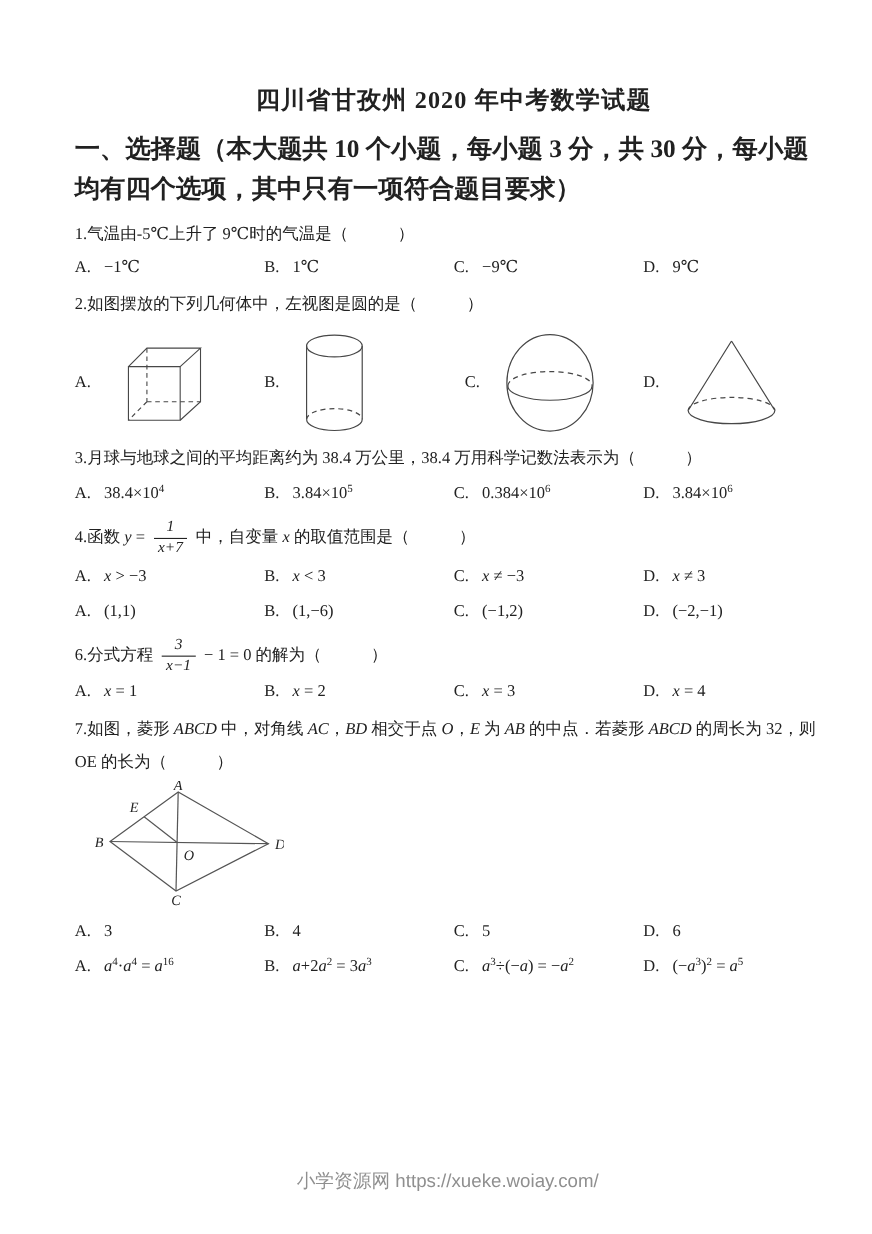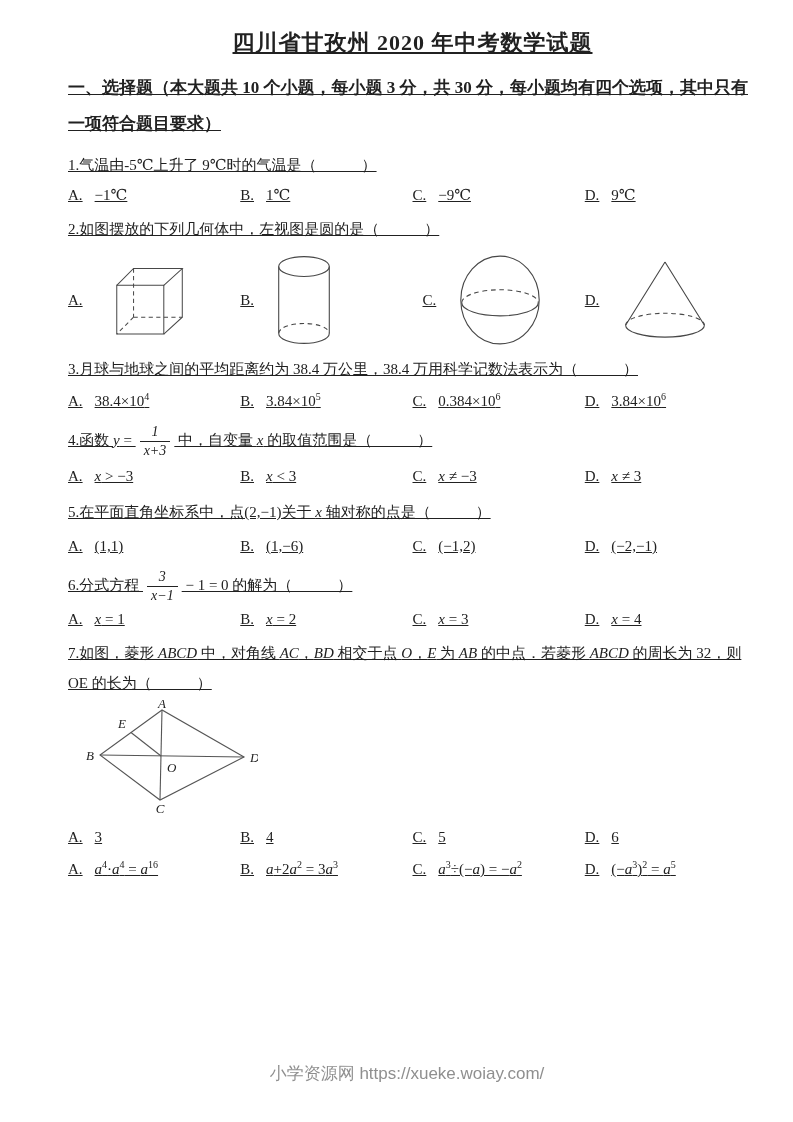--- a/index.html
+++ b/index.html
@@ -5,29 +5,29 @@
   * { box-sizing: border-box; }
   html,body { margin:0; padding:0; }
   body {
     width:793px; height:1122px;
     background:#ffffff;
     color:#212121;
     font-family:"Liberation Serif","DejaVu Serif",serif;
     position:relative;
     overflow:hidden;
   }
-  .content { padding:28px 36px 0 68px;text-decoration:underline; }
+  .content { padding:76px 36px 0 68px; }
   h1.title {
     margin:0; text-align:center;
     font-size:22px; line-height:30px; font-weight:bold;
     letter-spacing:1px;
   }
   .sec-heading {
     margin:12px 0 0; font-weight:bold;
-    font-size:17px; line-height:36px;
+    font-size:23px; line-height:36px;
   }
   .stem { margin:0; font-size:15px; line-height:30px; }
   .mt2{margin-top:2px}.mt4{margin-top:4px}.mt6{margin-top:6px}.mt8{margin-top:8px}
   .opts { display:flex; font-size:15px; line-height:26px; }
   .opt { flex:1; display:flex; align-items:baseline; }
   .olabel { margin-right:12px; }
   .oval i, .stem i { font-family:"Liberation Serif","DejaVu Serif",serif; }
   sup { font-size:10px; line-height:0; }
   .frac {
     display:inline-block; vertical-align:middle;
@@ -142,21 +142,21 @@
           <span class="oval">0.384×10<sup>6</sup></span>
         </div>
       <div class="opt">
           <span class="olabel">D.</span>
           <span class="oval">3.84×10<sup>6</sup></span>
         </div>
     </div>
   </div>
 
   <div>
-    <p class="stem mt8">4.函数 <i>y</i> = <span class="frac"><span class="num">1</span><span class="den">x+3</span></span> 中，自变量 <i>x</i> 的取值范围是（　　　）</p>
+    <p class="stem mt8">4.函数 <i>y</i> = <span class="frac"><span class="num">1</span><span class="den">x+7</span></span> 中，自变量 <i>x</i> 的取值范围是（　　　）</p>
     <div class="opts mt2">
       <div class="opt">
           <span class="olabel">A.</span>
           <span class="oval"><i>x</i> &gt; −3</span>
         </div>
       <div class="opt">
           <span class="olabel">B.</span>
           <span class="oval"><i>x</i> &lt; 3</span>
         </div>
       <div class="opt">
@@ -164,21 +164,20 @@
           <span class="oval"><i>x</i> ≠ −3</span>
         </div>
       <div class="opt">
           <span class="olabel">D.</span>
           <span class="oval"><i>x</i> ≠ 3</span>
         </div>
     </div>
   </div>
 
   <div>
-    <p class="stem mt8">5.在平面直角坐标系中，点(2,−1)关于 <i>x</i> 轴对称的点是（　　　）</p>
     <div class="opts mt6">
       <div class="opt">
           <span class="olabel">A.</span>
           <span class="oval">(1,1)</span>
         </div>
       <div class="opt">
           <span class="olabel">B.</span>
           <span class="oval">(1,−6)</span>
         </div>
       <div class="opt">

